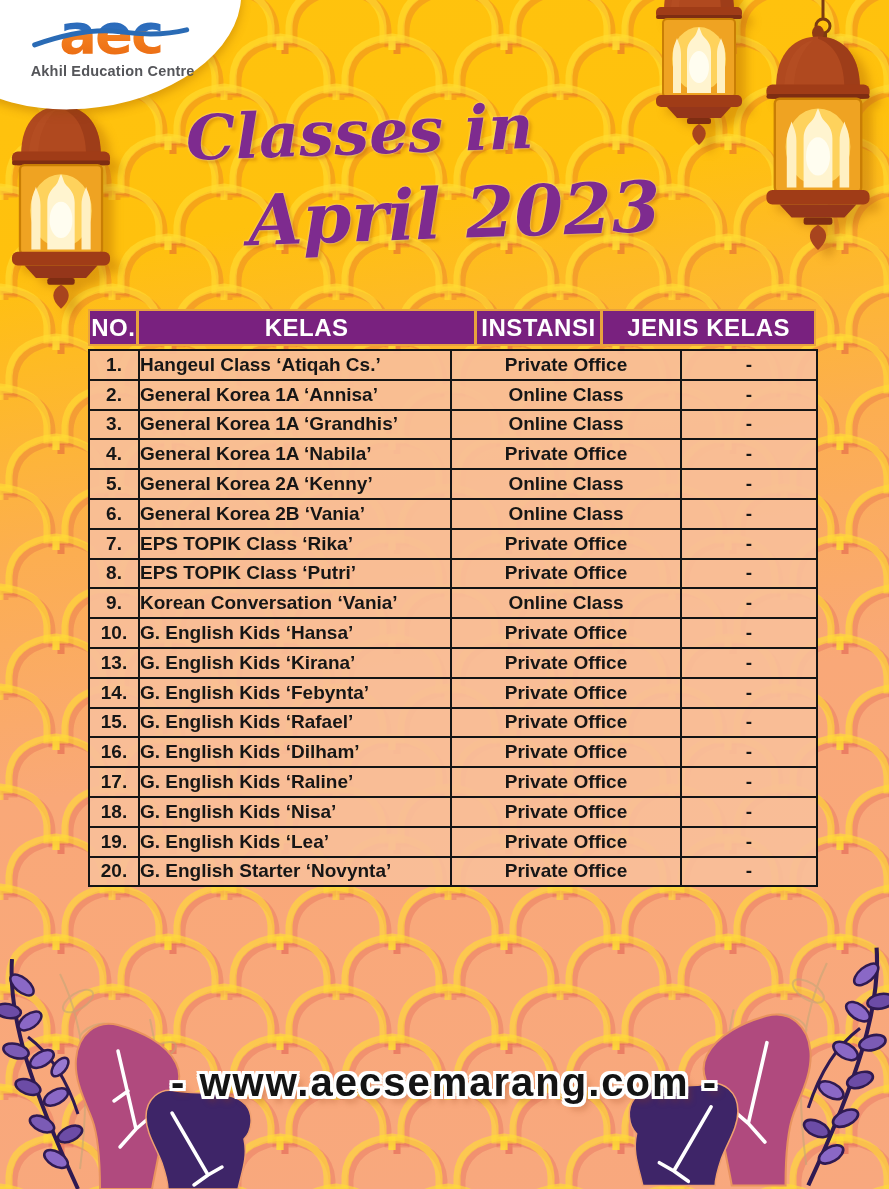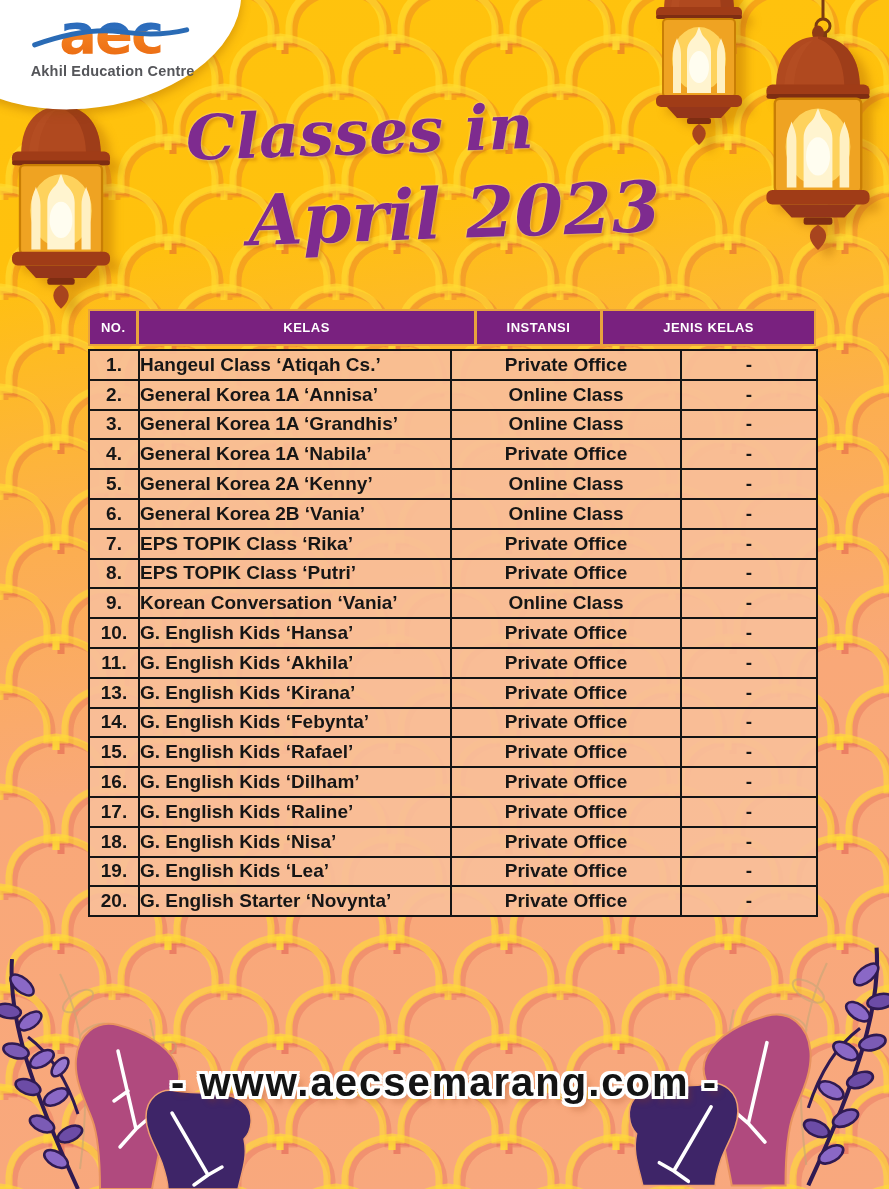--- a/index.html
+++ b/index.html
@@ -16,21 +16,21 @@
   .logo-name{font-size:14.5px;font-weight:bold;color:#55565A;letter-spacing:.2px;margin-top:-8px;white-space:nowrap;}
   
   .title{position:absolute;z-index:5;color:#7E2B8F;font-family:"DejaVu Serif",serif;
     font-style:italic;font-weight:bold;white-space:nowrap;
     text-shadow:0 0 2px rgba(255,255,255,.75), 3px 3px 3px rgba(150,60,0,.25);}
   .title1{left:186px;top:96px;font-size:62px;transform:rotate(-2deg);}
   .title2{left:248px;top:172px;font-size:70px;transform:rotate(-2deg);}
   
   .tablewrap{position:absolute;left:88px;top:309px;width:728px;z-index:7;}
   .thead{display:flex;border:2px solid #E8A33D;box-sizing:border-box;height:37px;}
-  .th{background:#79217F;color:#fff;font-weight:bold;font-size:13px;letter-spacing:.5px;
+  .th{background:#79217F;color:#fff;font-weight:bold;font-size:24px;letter-spacing:.5px;
       display:flex;align-items:center;justify-content:center;box-sizing:border-box;height:100%;}
   .th + .th{border-left:3px solid #E8A33D;}
   .th-no{width:50px;}.th-kelas{width:363px;}.th-jenis{width:230px;}.th-instansi{width:136px;}
   table.classes{border-collapse:collapse;width:728px;table-layout:fixed;margin-top:3px;}
   table.classes td{border:2px solid #151515;background:rgba(249,190,153,0.93);
       color:#161616;font-weight:bold;font-size:19px;height:27.8px;padding:0;box-sizing:content-box;}
   td.col-no{text-align:center;font-size:18px;}
   td.col-kelas{padding-left:9px;}
   td.col-jenis{text-align:center;}
   td.col-instansi{text-align:center;}
@@ -195,26 +195,20 @@
           </tr>
           <tr>
             <td class="col-no">9.</td>
             <td class="col-kelas">Korean Conversation ‘Vania’</td>
             <td class="col-jenis">Online Class</td>
             <td class="col-instansi">-</td>
           </tr>
           <tr>
             <td class="col-no">10.</td>
             <td class="col-kelas">G. English Kids ‘Hansa’</td>
-            <td class="col-jenis">Private Office</td>
-            <td class="col-instansi">-</td>
-          </tr>
-          <tr>
-            <td class="col-no">11.</td>
-            <td class="col-kelas">G. English Kids ‘Akhila’</td>
             <td class="col-jenis">Private Office</td>
             <td class="col-instansi">-</td>
           </tr>
           <tr>
             <td class="col-no">13.</td>
             <td class="col-kelas">G. English Kids ‘Kirana’</td>
             <td class="col-jenis">Private Office</td>
             <td class="col-instansi">-</td>
           </tr>
           <tr>

